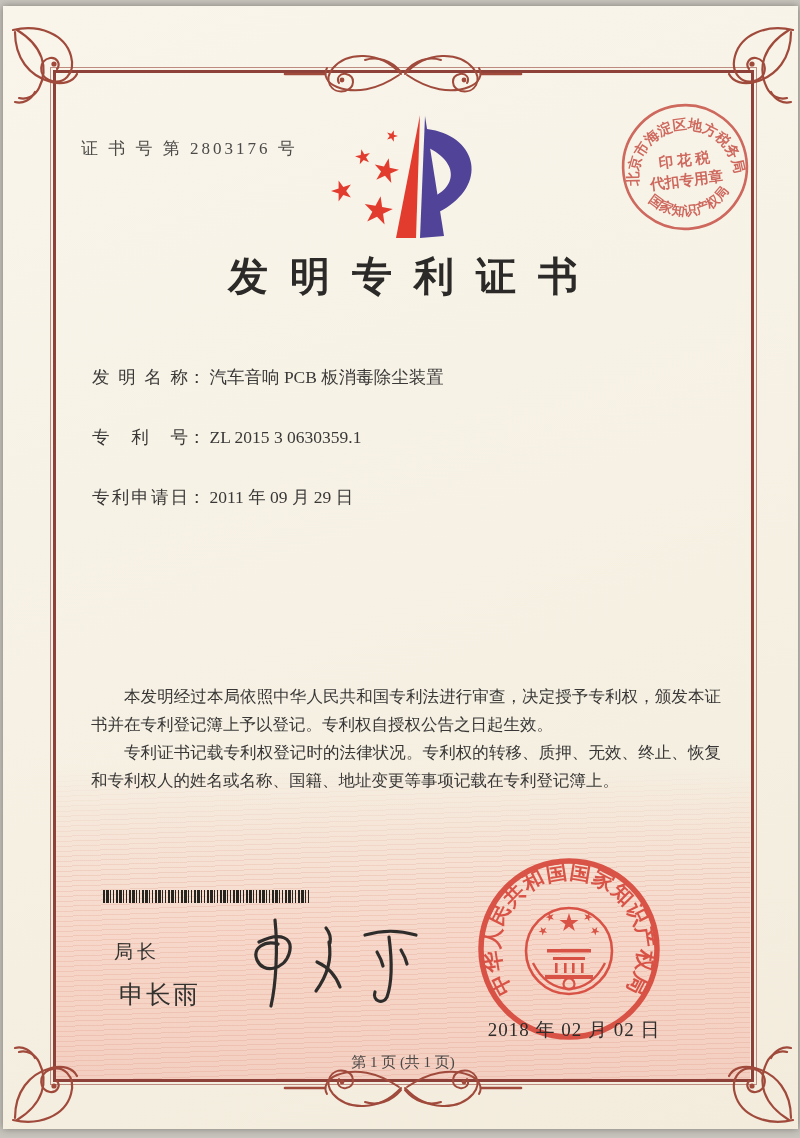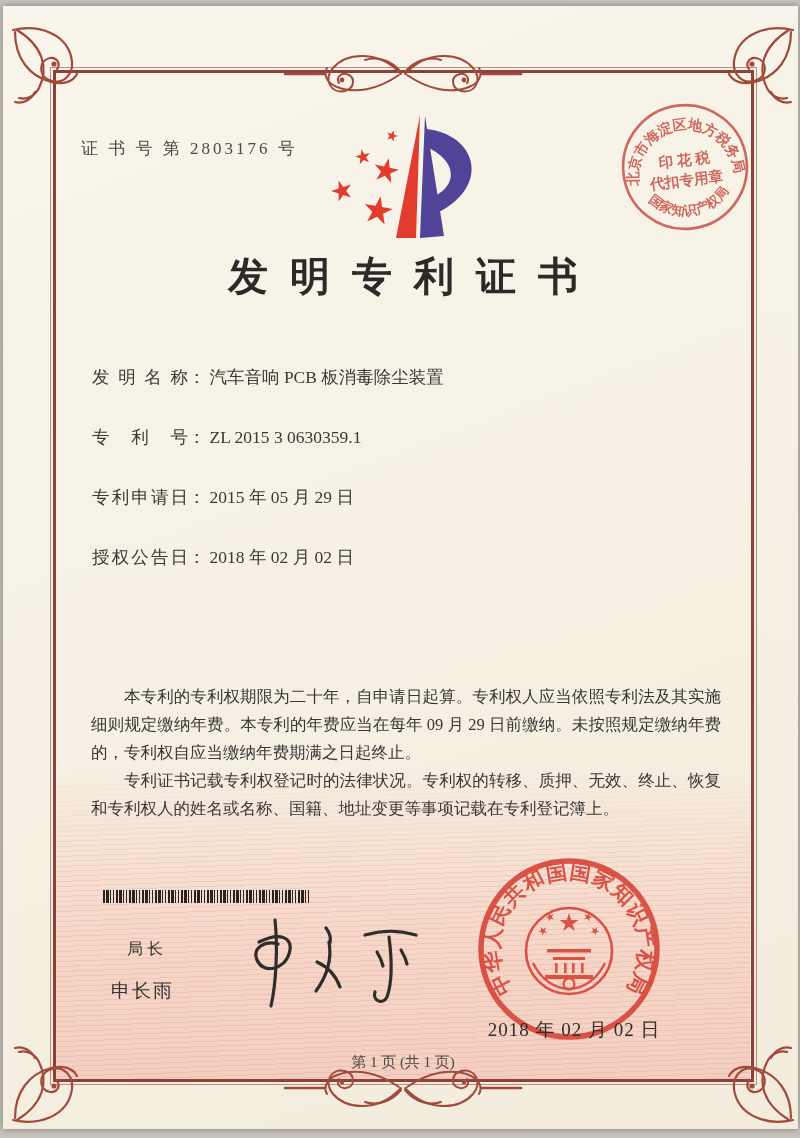--- a/index.html
+++ b/index.html
@@ -53,22 +53,22 @@
   }
   .body-text p { text-indent:2em; margin:0; }
   .barcode {
     position:absolute; left:100px; top:884px; width:206px; height:13px;
     background:repeating-linear-gradient(90deg,
       #26241f 0 2px, transparent 2px 3px,
       #26241f 3px 6px, transparent 6px 7.5px,
       #26241f 7.5px 8.5px, transparent 8.5px 10px,
       #26241f 10px 11px, transparent 11px 13px);
   }
-  .signer-title { position:absolute; left:124px; top:933px; font-size:16px; letter-spacing:4px; color:#33322f; }
-  .signer-name  { position:absolute; left:108px; top:972px; font-size:19px; letter-spacing:2px; color:#33322f; }
+  .signer-title { position:absolute; left:111px; top:933px; font-size:19px; letter-spacing:4px; color:#33322f; }
+  .signer-name  { position:absolute; left:116px; top:972px; font-size:25px; letter-spacing:2px; color:#33322f; }
   .signature-svg { position:absolute; left:228px; top:898px; width:215px; height:112px; }
   .seal-svg { position:absolute; left:468px; top:845px; width:196px; height:196px; opacity:.93; }
   .seal-date {
     position:absolute; left:478px; top:1011px; width:186px; text-align:center;
     font-size:19px; letter-spacing:1px; color:#2e2d2b; z-index:5;
   }
   .footer { position:absolute; left:0; width:800px; top:1047px; text-align:center; font-size:15px; color:#4a4745; }
   svg text { font-family:"Liberation Serif","DejaVu Serif",serif; }
 </style>
 </head>
@@ -157,29 +157,26 @@
       <div class="title">发明专利证书</div>
 
       <div class="fields">
         <div class="frow">
           <span class="flabel">发明名称</span><span class="fcolon">：</span><span>汽车音响 PCB 板消毒除尘装置</span>
         </div>
         <div class="frow">
           <span class="flabel">专利号</span><span class="fcolon">：</span><span>ZL 2015 3 0630359.1</span>
         </div>
         <div class="frow">
-          <span class="flabel">专利申请日</span><span class="fcolon">：</span><span>2015 年 05 月 29 日</span>
-        </div>
-        <div class="frow">
-          <span class="flabel">授权公告日</span><span class="fcolon">：</span><span>2018 年 02 月 02 日</span>
+          <span class="flabel">专利申请日</span><span class="fcolon">：</span><span>2011 年 09 月 29 日</span>
         </div>
       </div>
 
       <div class="body-text">
-        <p>本专利的专利权期限为二十年，自申请日起算。专利权人应当依照专利法及其实施细则规定缴纳年费。本专利的年费应当在每年 09 月 29 日前缴纳。未按照规定缴纳年费的，专利权自应当缴纳年费期满之日起终止。</p>
+        <p>本发明经过本局依照中华人民共和国专利法进行审查，决定授予专利权，颁发本证书并在专利登记簿上予以登记。专利权自授权公告之日起生效。</p>
         <p>专利证书记载专利权登记时的法律状况。专利权的转移、质押、无效、终止、恢复和专利权人的姓名或名称、国籍、地址变更等事项记载在专利登记簿上。</p>
       </div>
 
       <div class="barcode"></div>
 
       <div class="signer-title">局长</div>
       <div class="signer-name">申长雨</div>
 
       <svg class="signature-svg" viewBox="0 0 215 112">
         <g fill="none" stroke="#2f2d2b" stroke-width="3.2" stroke-linecap="round">

